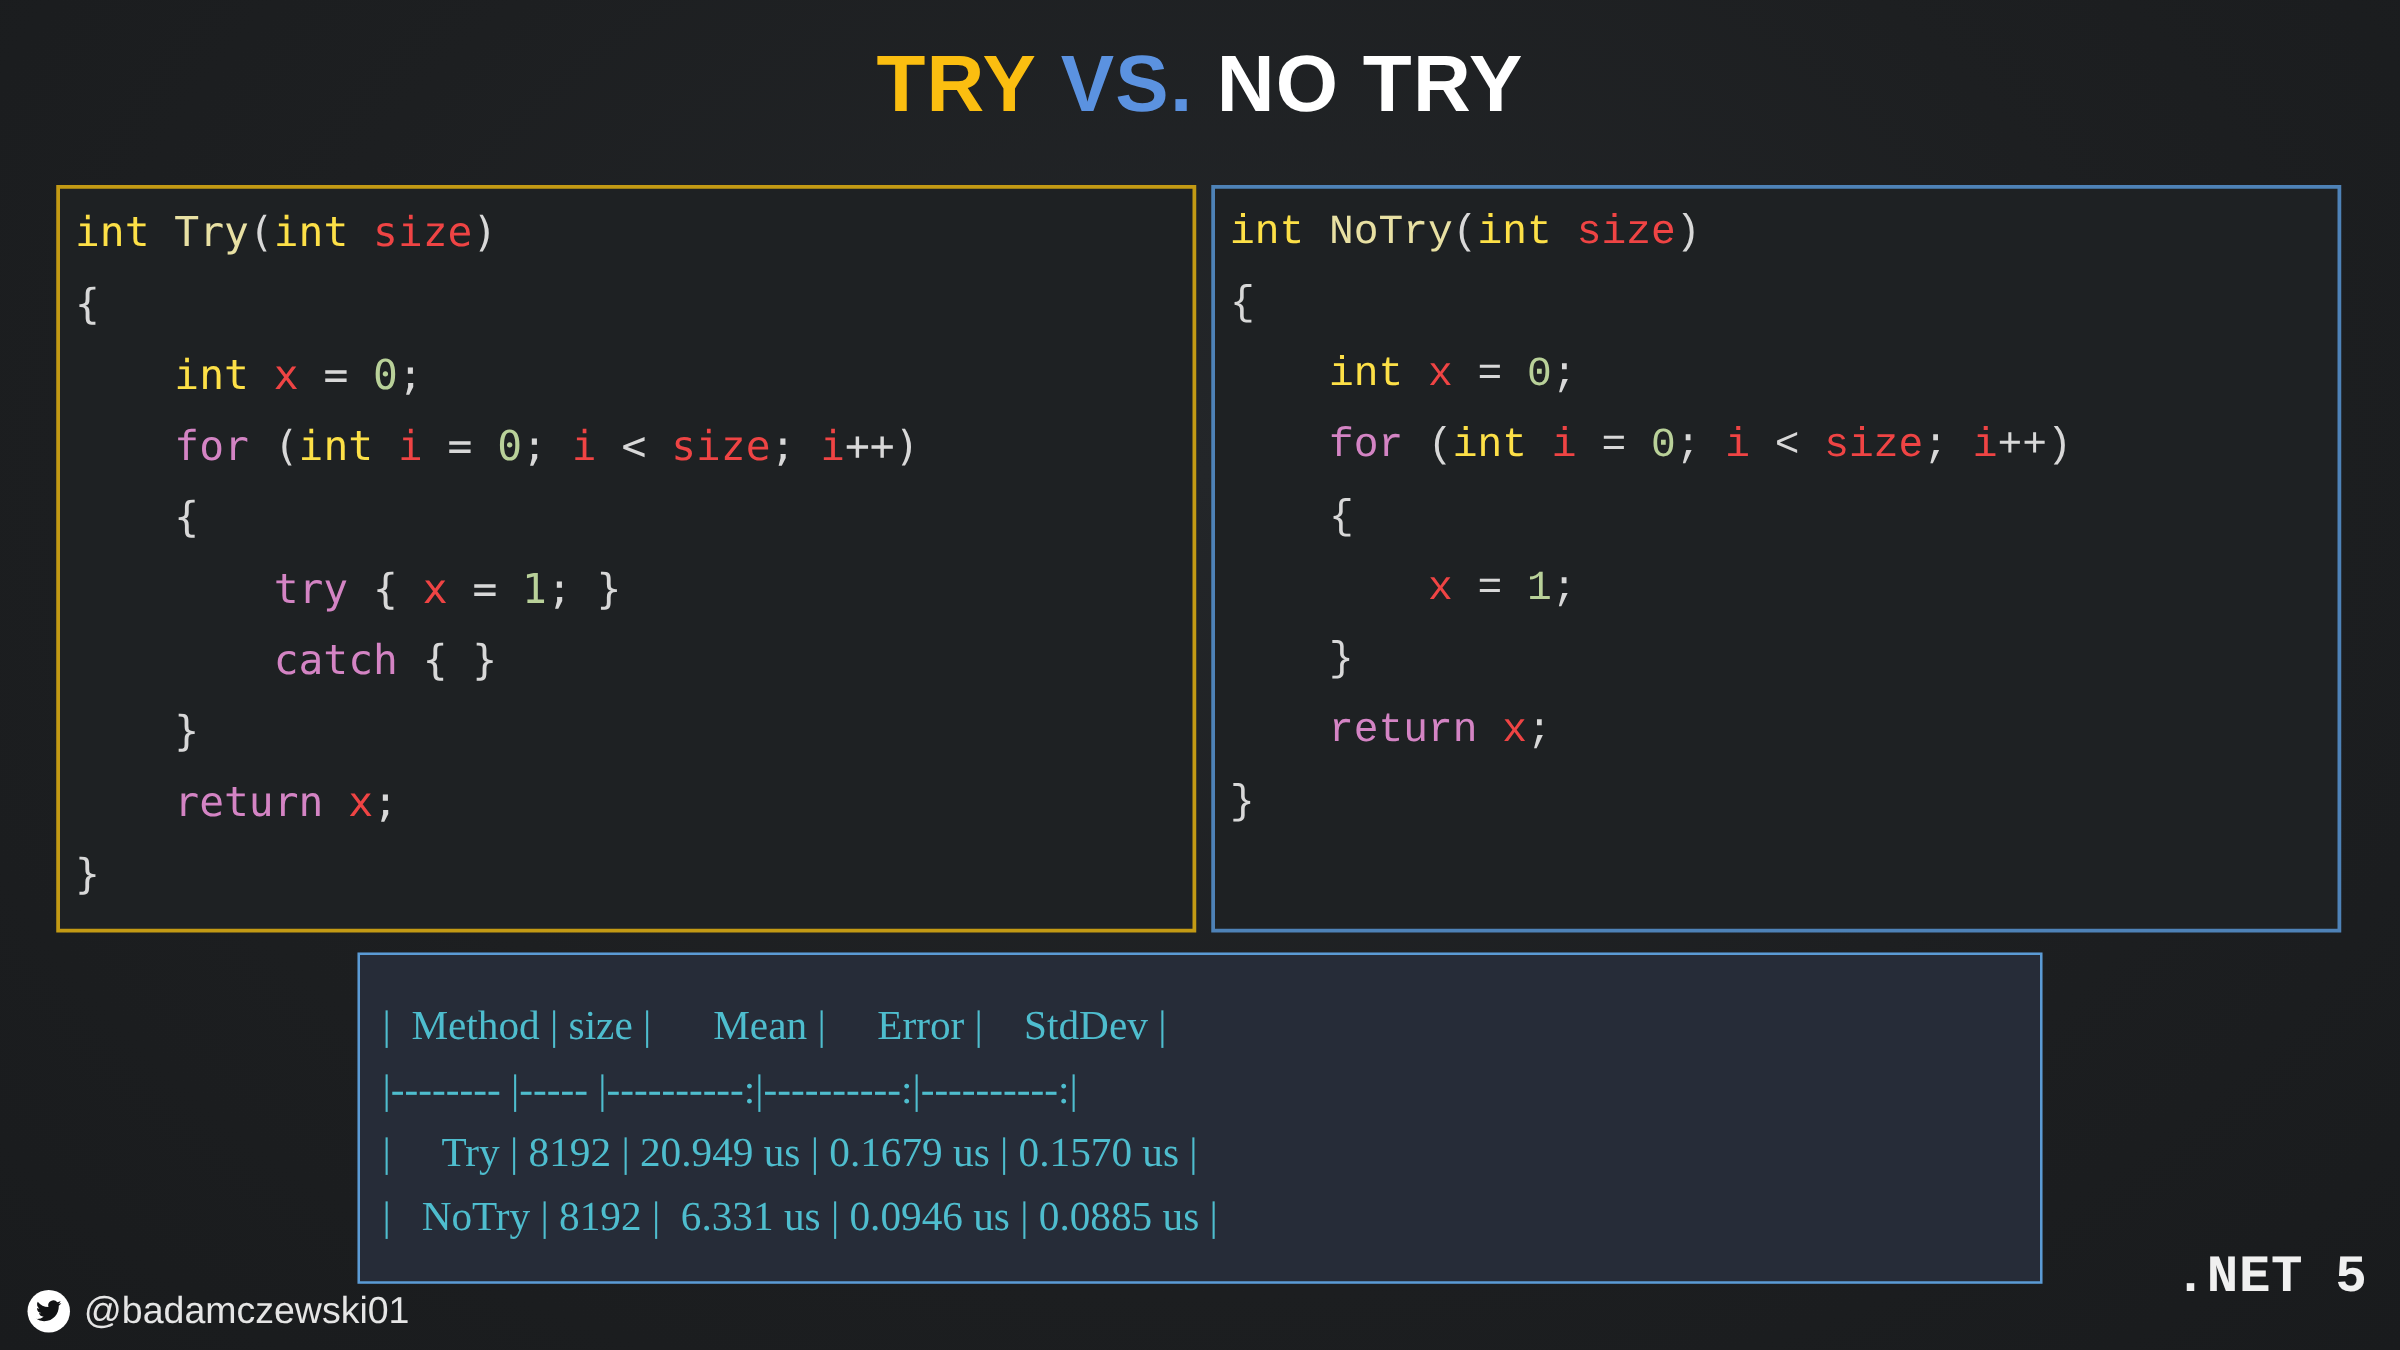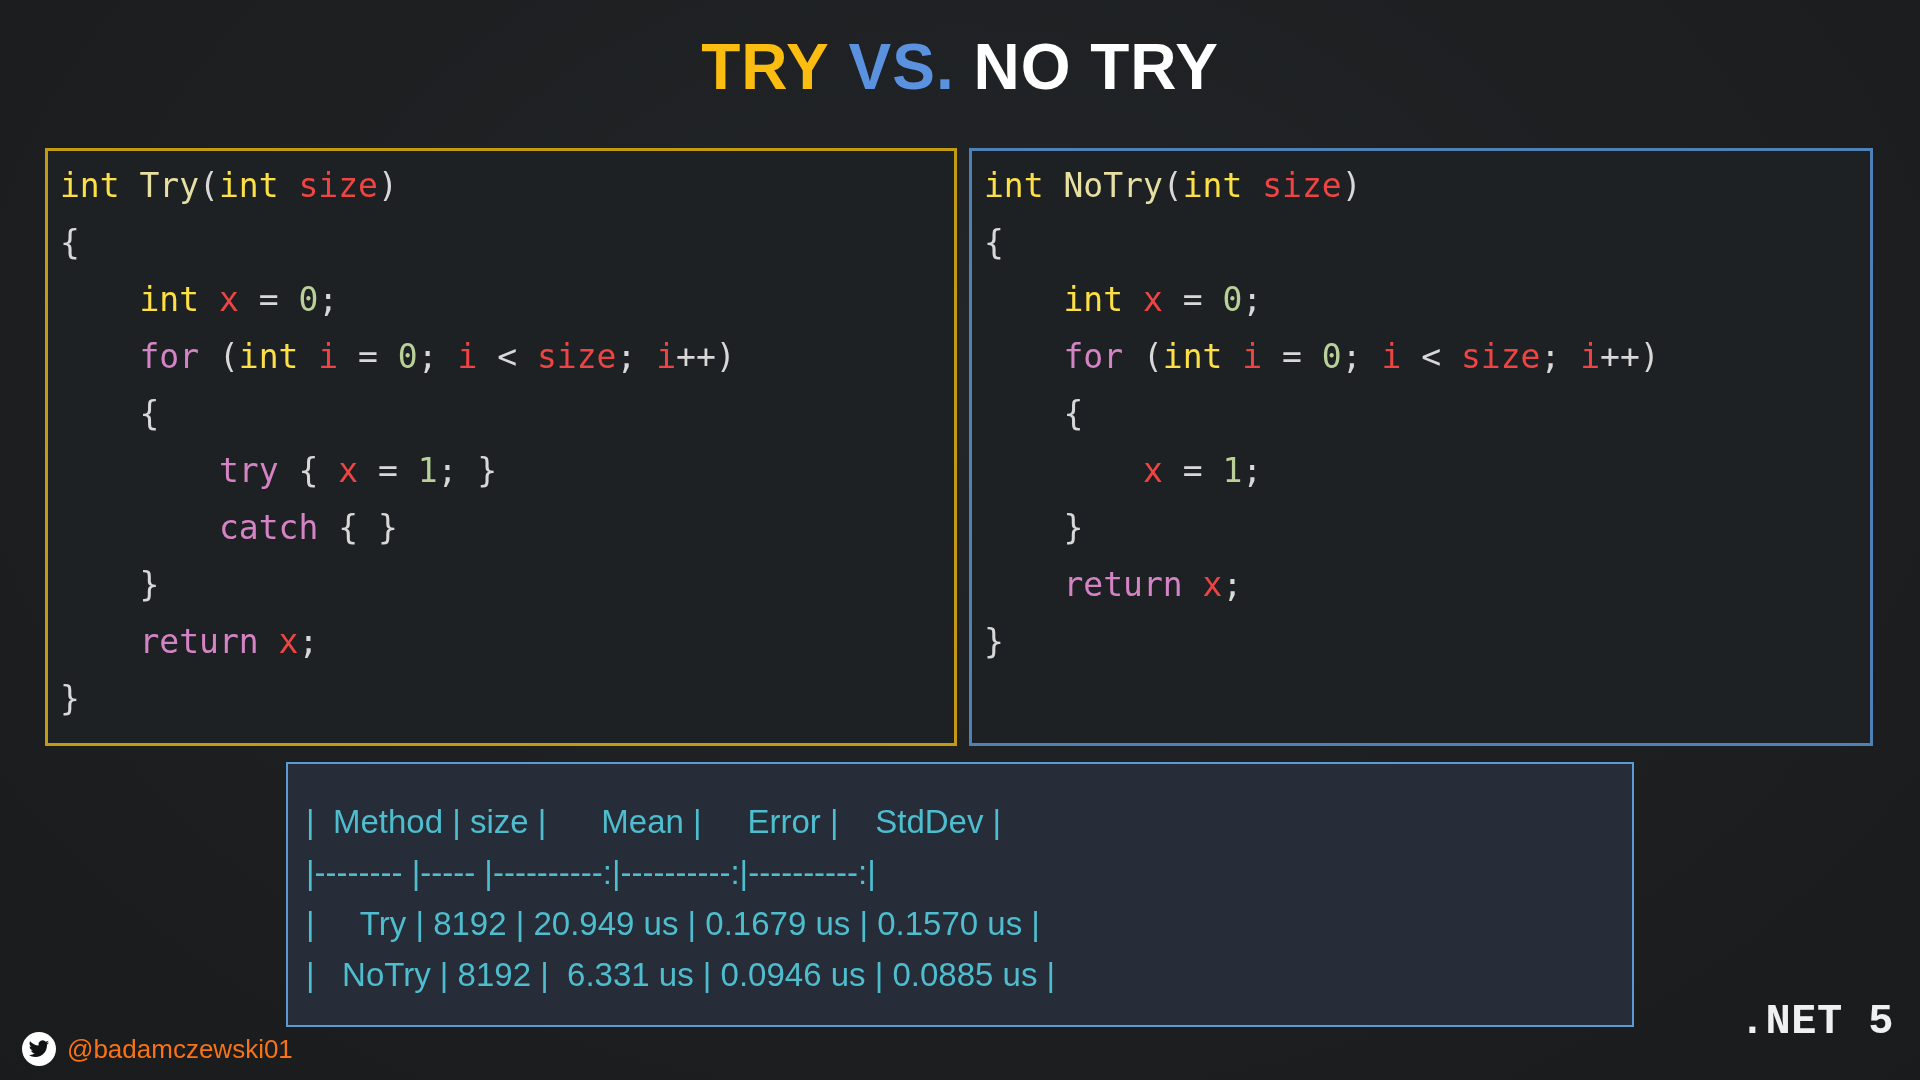--- a/index.html
+++ b/index.html
@@ -55,20 +55,21 @@
     border: 3px solid #C39A14;
     padding: 6px 0 0 12px;
   }
   #panel-notry {
     left: 969px;
     top: 148px;
     width: 904px;
     height: 598px;
     border: 3px solid #4E82B7;
     padding: 6px 0 0 12px;
+    font-family: Liberation Mono, monospace;
   }
 
   
   .kw    { color: #fde047; }   
   .ctl   { color: #D484C4; margin-top: 18px; }   
   .fn    { color: #E8E0A3; }   
   .var   { color: #ef4444; }   
   .num   { color: #B9D199; }   
   .pun   { color: #D8D8D8; }   
 
@@ -76,38 +77,38 @@
   #benchmark-table {
     position: absolute;
     left: 286px;
     top: 762px;
     width: 1348px;
     height: 265px;
     box-sizing: border-box;
     background: #262c38;
     border: 2px solid #5B9BD5;
     color: #4EBDCE;
-    font-family: Liberation Sans, sans-serif;
+    font-family: Liberation Serif, serif;
     font-size: 33px;
     line-height: 51px;
     white-space: pre;
     padding: 32px 0 14px 18px;
     overflow: hidden;
   }
 
   
   #footer-handle {
     position: absolute;
     left: 22px;
     bottom: 14px;
     display: flex;
     align-items: center;
     gap: 11px;
-    color: #f97316;
-    font-size: 26px;
+    color: #e5e5e5;
+    font-size: 30px;
     font-family: "Liberation Sans", sans-serif;
   }
   #twitter-icon {
     width: 34px;
     height: 34px;
     border-radius: 50%;
     background: #FFFFFF;
     display: flex;
     align-items: center;
     justify-content: center;

